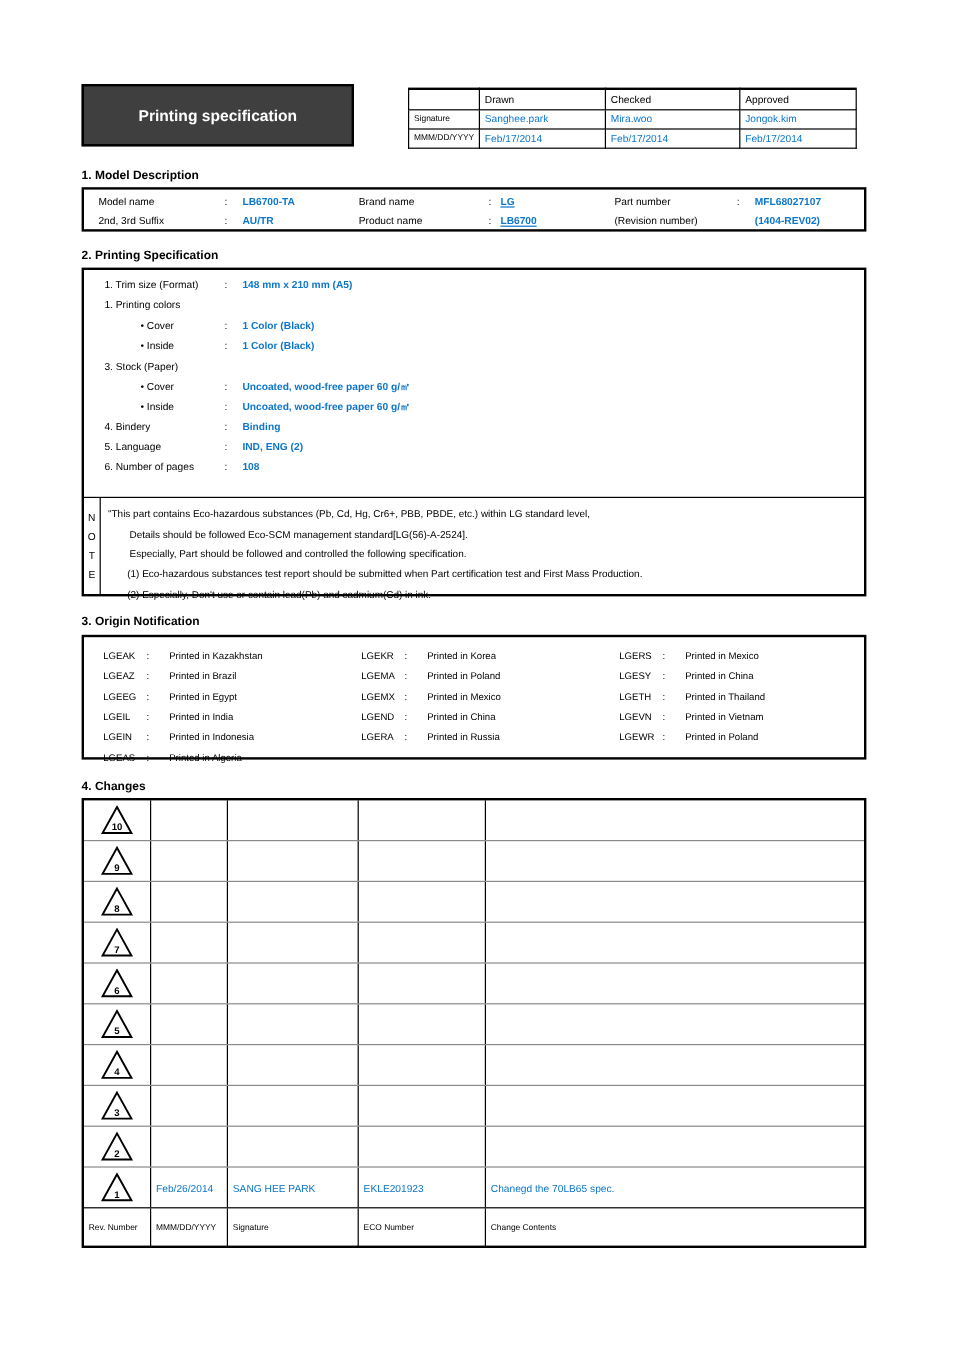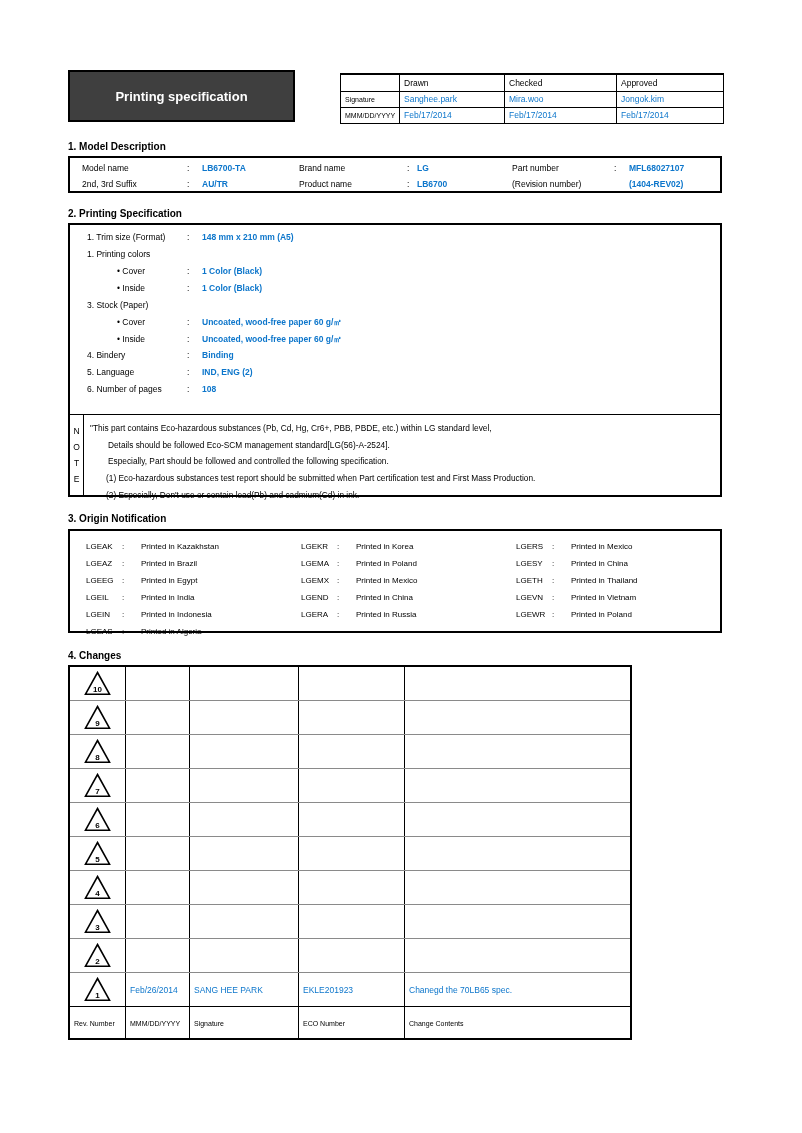--- a/index.html
+++ b/index.html
@@ -21,39 +21,39 @@
   
   table.approval { position:absolute; left:340px; top:73px; border-collapse:collapse; }
   table.approval th, table.approval td {
     border:1px solid #000; text-align:left; vertical-align:middle;
     padding:0 0 0 4px; font-weight:normal;
   }
   table.approval { border-top:2px solid #000; }
   .ap-c0 { width:59px; }
   .ap-c1 { width:105px;margin-left:32px; }
   .ap-c2 { width:112px; }
-  .ap-c3 { width:107px; }
+  .ap-c3 { width:97px; }
   .ap-head td, .ap-head th { height:17px; font-size:8.5px; }
   .ap-row td { height:16px; }
   .ap-label { font-size:7px; }
   .ap-val { font-size:8.5px; color:#0d76cb; }
 
   
   .sec-heading { position:absolute; left:68px; font-size:10px; font-weight:bold; }
 
   
   .model-box {
     position:absolute; left:68px; top:156px; width:654px; height:37px;
     border:2px solid #000;
   }
   .m-row { position:absolute; left:0; right:0; height:14px; }
   .m-row.r1 { top:5px; } .m-row.r2 { top:21px;padding-left:21px; }
   .m-row span { position:absolute; white-space:nowrap; }
   .m-l1 { left:12px; }  .m-c1 { left:117px; } .m-v1 { left:132px; }
-  .m-l2 { left:229px;text-align:center; } .m-c2 { left:337px; } .m-v2 { left:347px; }
+  .m-l2 { left:229px;text-align:center; } .m-c2 { left:337px; } .m-v2 { left:347px;text-decoration:underline; }
   .m-l3 { left:442px; } .m-c3 { left:544px; } .m-v3 { left:559px; }
   .m-val { color:#0d76cb; font-weight:bold; }
 
   
   .spec-box {
     position:absolute; left:68px; top:223px; width:654px; height:274px;
     border:2px solid #000;
   }
   .spec-line { position:absolute; left:0; right:0; height:14px; white-space:nowrap; }
   .spec-line span { position:absolute; white-space:nowrap; }
@@ -88,21 +88,21 @@
   .og-col.c0 { left:16px; }
   .og-col.c1 { left:231px; }
   .og-col.c2 { left:446px; }
   .og-row { display:flex; height:17px; align-items:center; }
   .og-code { width:36px; }
   .og-colon { width:19px; }
   .og-text { white-space:nowrap; }
 
   
   .changes-box {
-    position:absolute; left:68px; top:665px; width:564px; height:375px;
+    position:absolute; left:68px; top:665px; width:654px; height:375px;
     border:2px solid #000;
   }
   .ch-row {
     display:grid; grid-template-columns:56px 64px 109px 106px auto;
     height:34px; border-bottom:1px solid #8a8a8a;
   }
   .ch-row.last-rev { border-bottom:1px solid #000; }
   .ch-row.footer { height:33px; border-bottom:none; font-size:7px; }
   .ch-cell {
     border-right:1px solid #000; display:flex; align-items:center;

